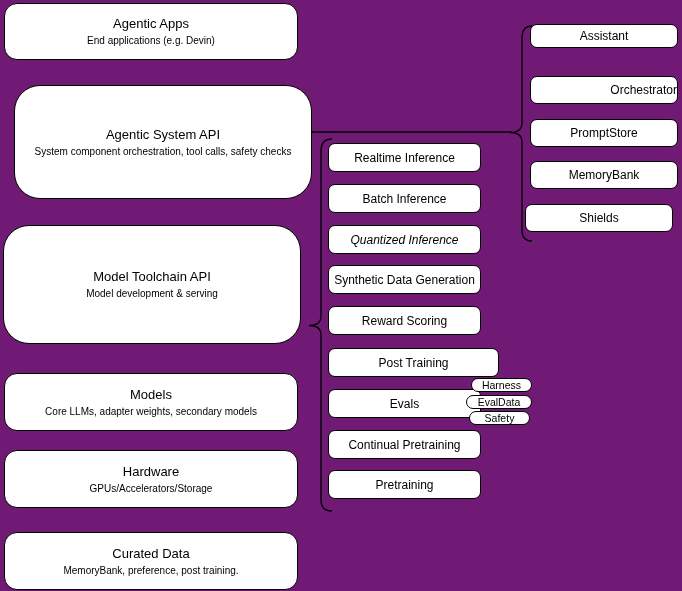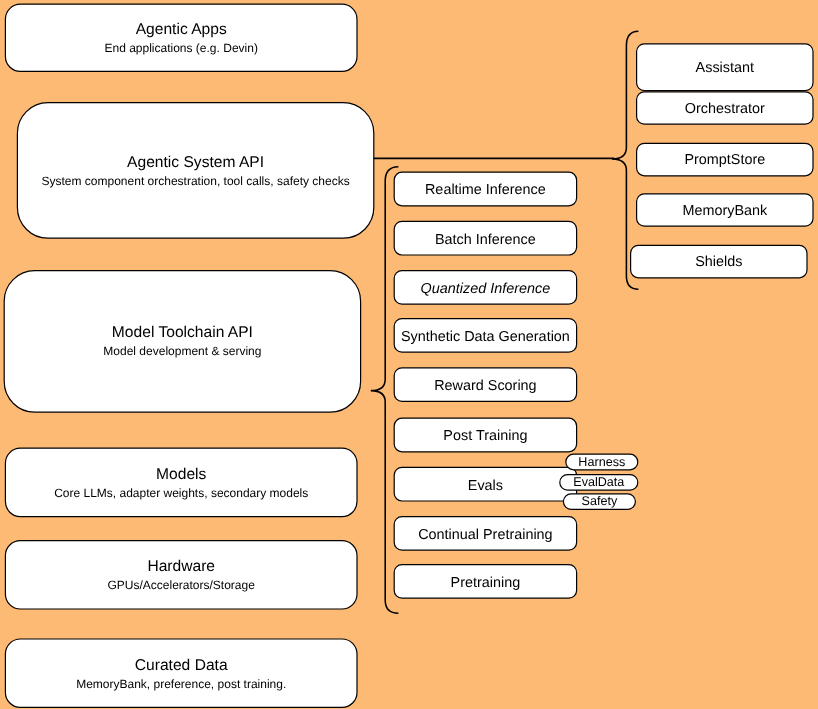--- a/index.html
+++ b/index.html
@@ -6,21 +6,21 @@
     margin: 0;
     padding: 0;
     background: #ffffff;
     font-family: "Liberation Sans", sans-serif;
     color: #000000;
   }
   .canvas {
     position: relative;
     width: 682px;
     height: 591px;
-    background: #fdba74;
+    background: #701a75;
     overflow: hidden;
   }
   .overlay {
     position: absolute;
     left: 0; top: 0;
     width: 682px; height: 591px;
     z-index: 1;
   }
   .box {
     position: absolute;
@@ -114,21 +114,21 @@
   </div>
   <div class="box mbox" style="left:328px; top:225px; width:153px; height:29px;font-style:italic;">
     <span>Quantized Inference</span>
   </div>
   <div class="box mbox" style="left:328px; top:265px; width:153px; height:29px;">
     <span>Synthetic Data Generation</span>
   </div>
   <div class="box mbox" style="left:328px; top:306px; width:153px; height:29px;justify-content:center;">
     <span>Reward Scoring</span>
   </div>
-  <div class="box mbox" style="left:328px; top:348px; width:153px; height:29px;justify-content:center;">
+  <div class="box mbox" style="left:328px; top:348px; width:171px; height:29px;justify-content:center;">
     <span>Post Training</span>
   </div>
   <div class="box mbox" style="left:328px; top:389px; width:153px; height:29px;">
     <span>Evals</span>
   </div>
   <div class="box mbox" style="left:328px; top:430px; width:153px; height:29px;">
     <span>Continual Pretraining</span>
   </div>
   <div class="box mbox" style="left:328px; top:470px; width:153px; height:29px;">
     <span>Pretraining</span>
@@ -137,24 +137,24 @@
   <div class="pill" style="left:471px; top:378px; width:61px; height:14px;">
     <span>Harness</span>
   </div>
   <div class="pill" style="left:466px; top:395px; width:66px; height:14px;">
     <span>EvalData</span>
   </div>
   <div class="pill" style="left:469px; top:411px; width:61px; height:14px;text-align:center;">
     <span>Safety</span>
   </div>
 
-  <div class="box rbox" style="left:530px; top:36px; width:148px; height:40px;">
+  <div class="box rbox" style="left:530px; top:24px; width:148px; height:24px;">
     <span>Assistant</span>
   </div>
-  <div class="box rbox" style="left:530px; top:76px; width:148px; height:28px;">
+  <div class="box rbox" style="left:530px; top:76px; width:148px; height:28px;align-items:flex-end;">
     <span>Orchestrator</span>
   </div>
   <div class="box rbox" style="left:530px; top:119px; width:148px; height:28px;">
     <span>PromptStore</span>
   </div>
   <div class="box rbox" style="left:530px; top:161px; width:148px; height:28px;">
     <span>MemoryBank</span>
   </div>
   <div class="box rbox" style="left:525px; top:204px; width:148px; height:28px;">
     <span>Shields</span>

